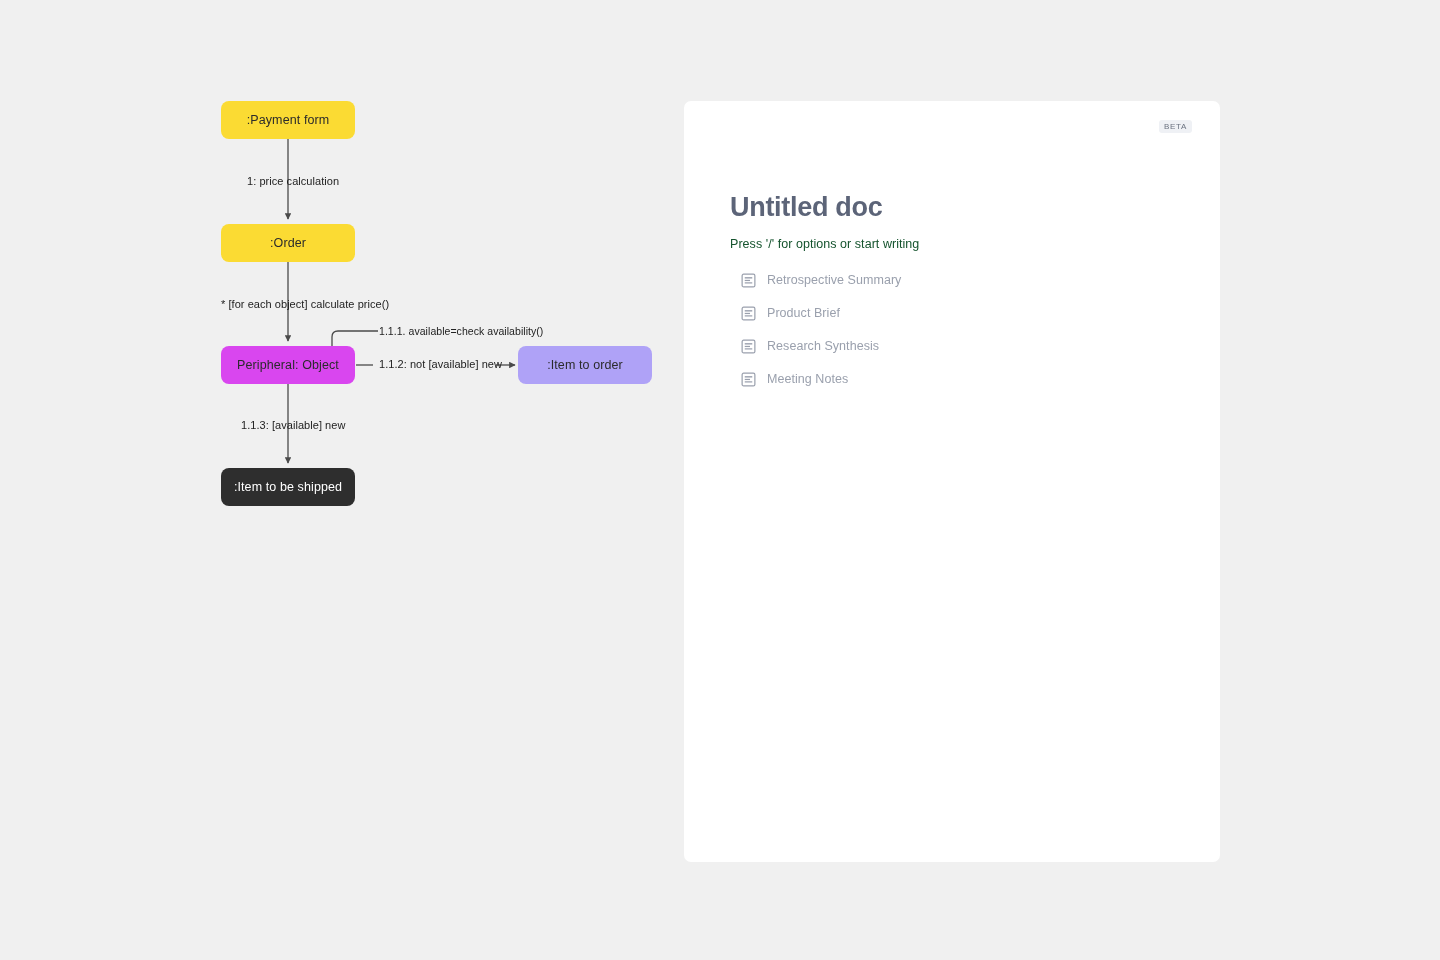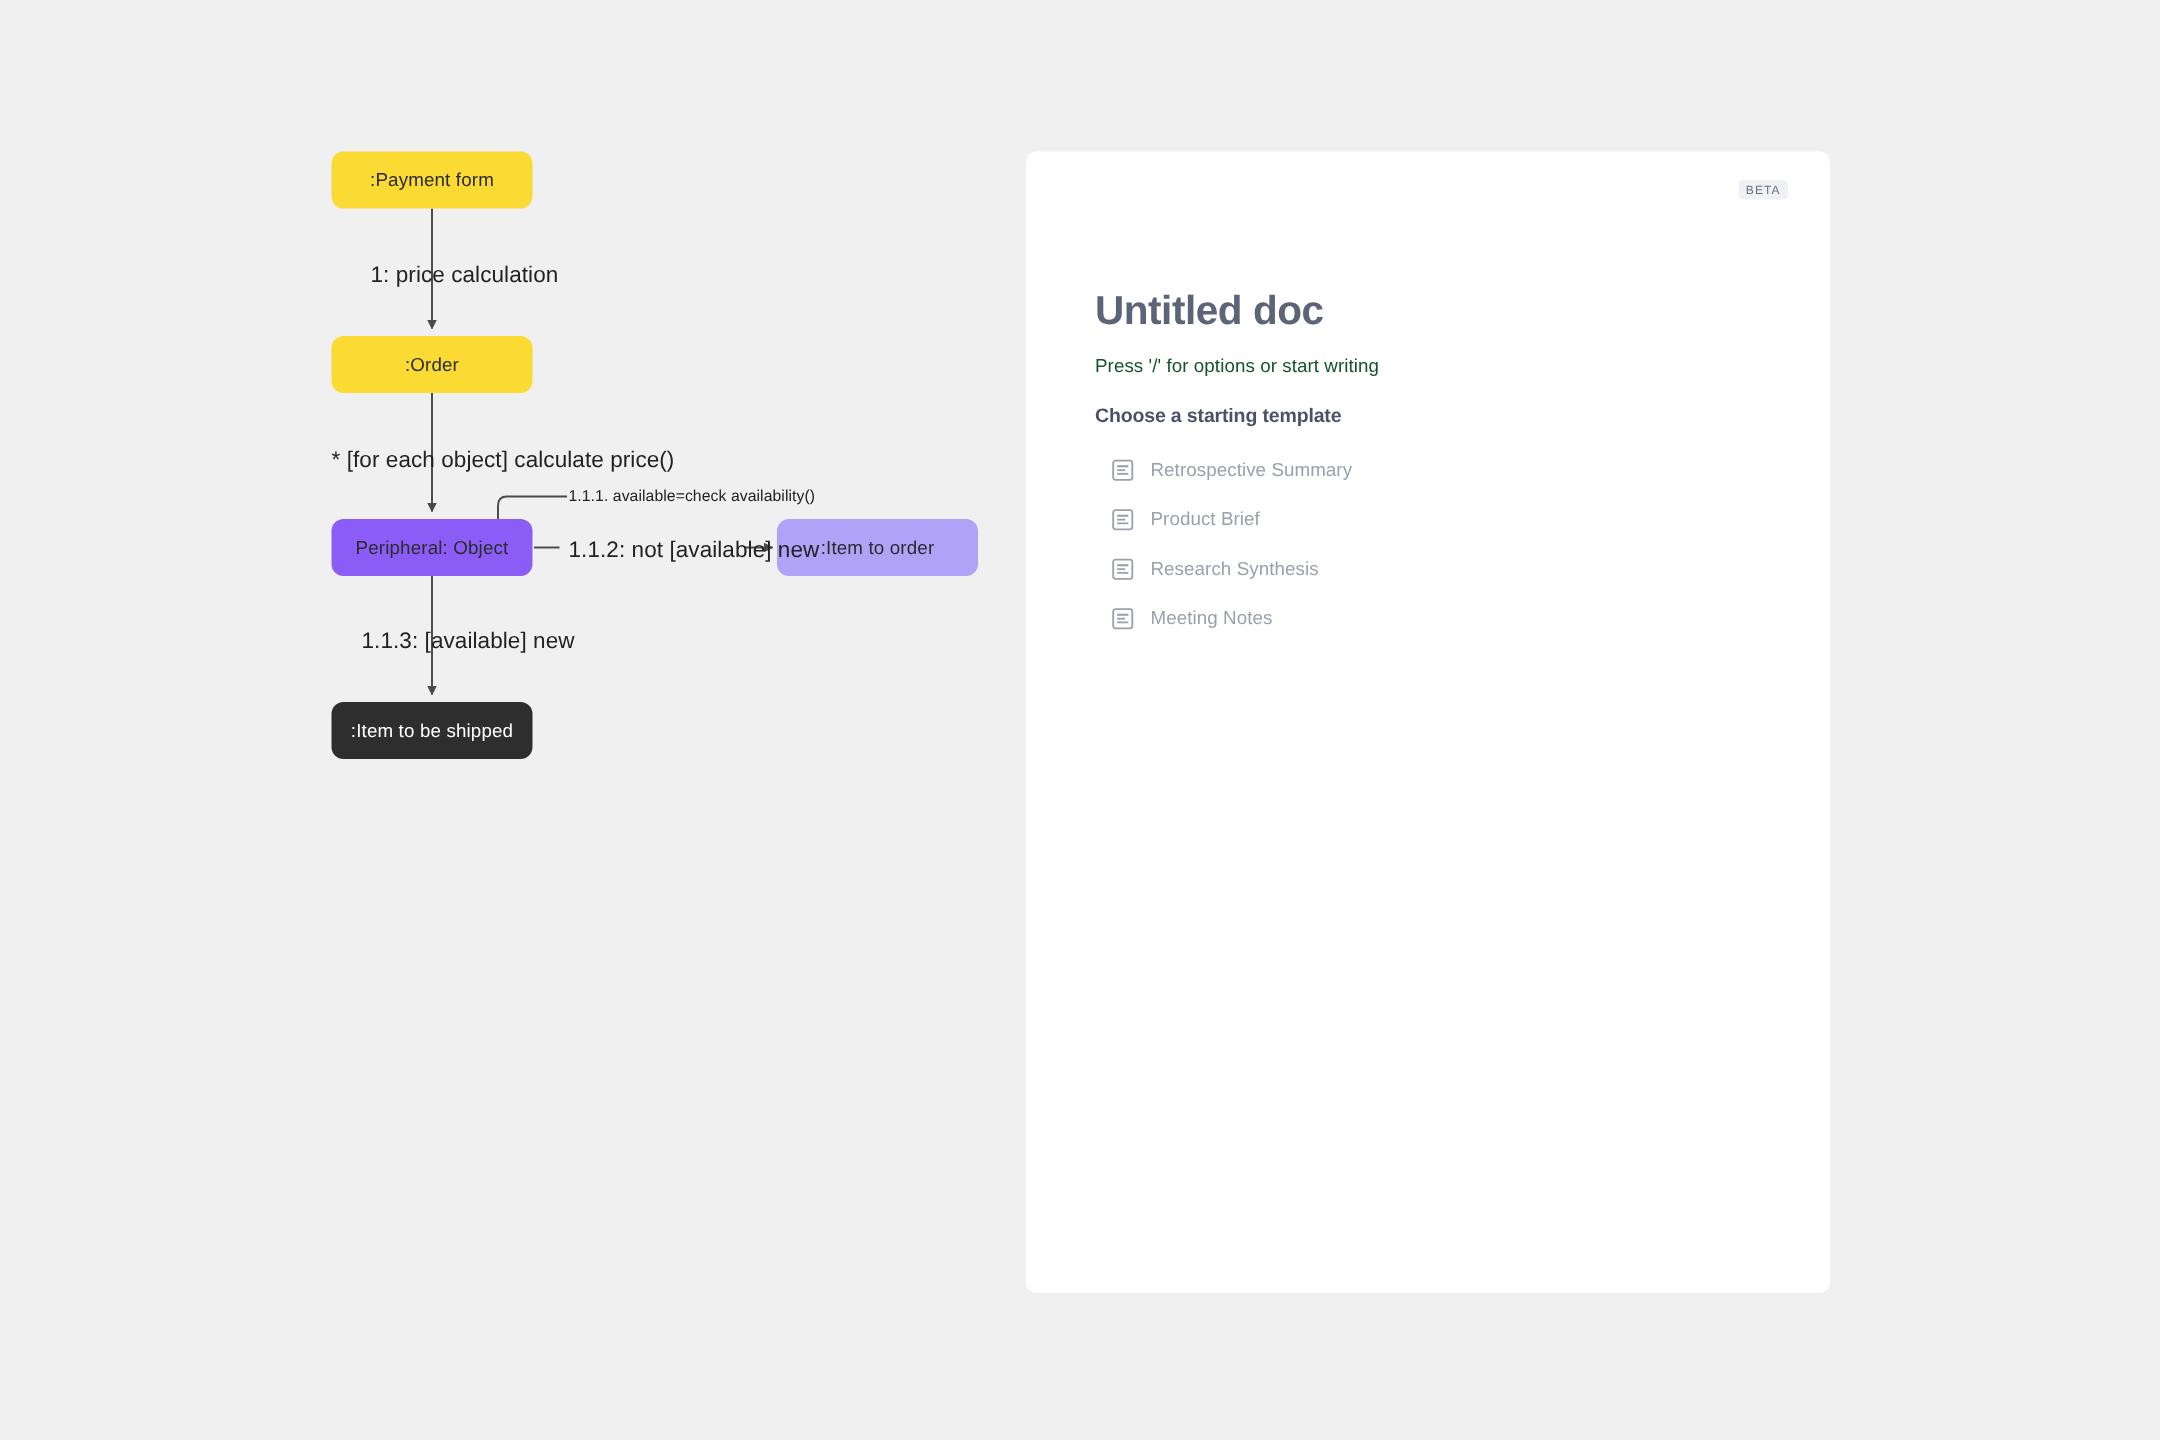--- a/index.html
+++ b/index.html
@@ -42,27 +42,27 @@
     justify-content: center;
     font-size: 12.5px;
     letter-spacing: 0.1px;
     color: #2b2b2b;
     text-align: left;
     line-height: 1.2;
   }
 
   .node-payment-form { left: 221px; top: 101px;  width: 134px; height: 38px; background: #FBDB33; }
   .node-order        { left: 221px; top: 224px;  width: 134px; height: 38px; background: #FBDB33; }
-  .node-peripheral   { left: 221px; top: 346px;  width: 134px; height: 38px; background: #8b5cf6; }
+  .node-peripheral   { left: 221px; top: 346px;  width: 134px; height: 38px; background: #d946ef; }
   .node-item-order   { left: 518px; top: 346px;  width: 134px; height: 38px; background: #AFA2F7; }
   .node-item-shipped { left: 221px; top: 468px;  width: 134px; height: 38px; background: #2e2e2e; color: #ffffff; }
 
   .edge-label {
     position: absolute;
-    font-size: 15px;
+    font-size: 11px;
     color: #222222;
     white-space: nowrap;
     letter-spacing: 0.05px;
   }
 
   .lbl-price-calc   { left: 247px; top: 175px; }
   .lbl-foreach      { left: 221px; top: 298px; }
   .lbl-check-avail  { left: 379px; top: 325px; font-size: 10.5px; }
   .lbl-not-avail    { left: 379px; top: 358px; }
   .lbl-avail-new    { left: 241px; top: 419px; }
@@ -208,21 +208,20 @@
 <div id="doc-panel">
 
   <div id="beta-badge">BETA</div>
 
   <div id="doc-body">
 
     <div id="doc-title">Untitled doc</div>
 
     <div id="doc-subtitle">Press '/' for options or start writing</div>
 
-    <div id="templates-heading">Choose a starting template</div>
 
     <ul id="template-list">
 
       <li class="template-item">
         <svg class="template-icon" viewBox="0 0 16 16" xmlns="http://www.w3.org/2000/svg">
           <rect x="1.2" y="1.2" width="13.6" height="13.6" rx="1.6" fill="none" stroke="#9aa0ad" stroke-width="1.3"></rect>
           <rect x="4" y="4.4" width="8" height="1.5" fill="#9aa0ad"></rect>
           <rect x="4" y="7.3" width="5.6" height="1.3" fill="#9aa0ad"></rect>
           <rect x="4" y="9.9" width="8" height="1.3" fill="#9aa0ad"></rect>
         </svg>

